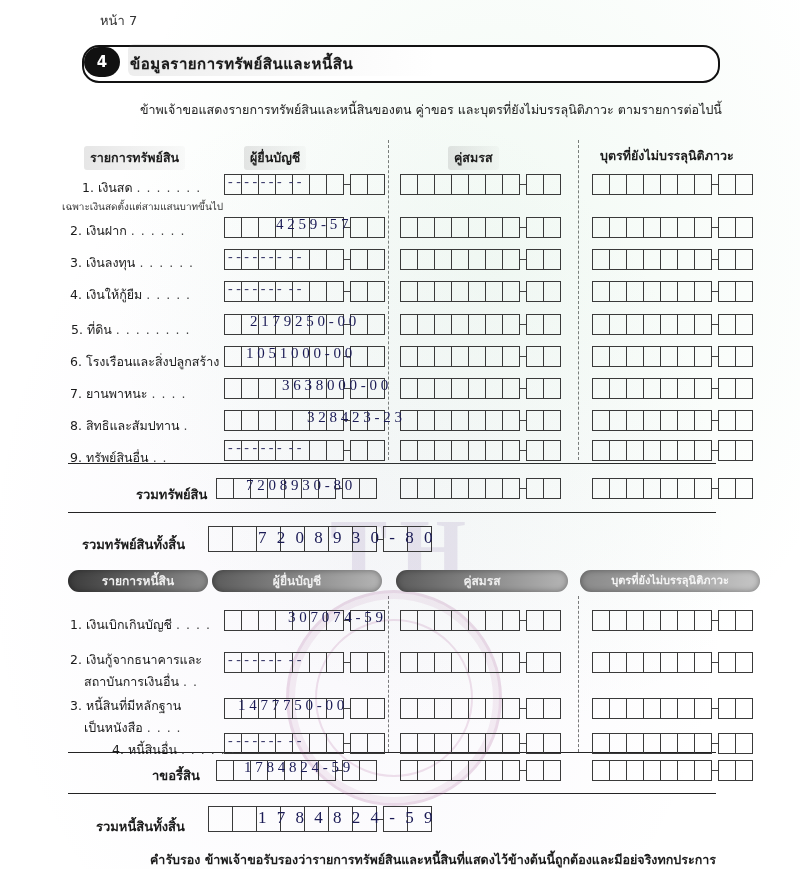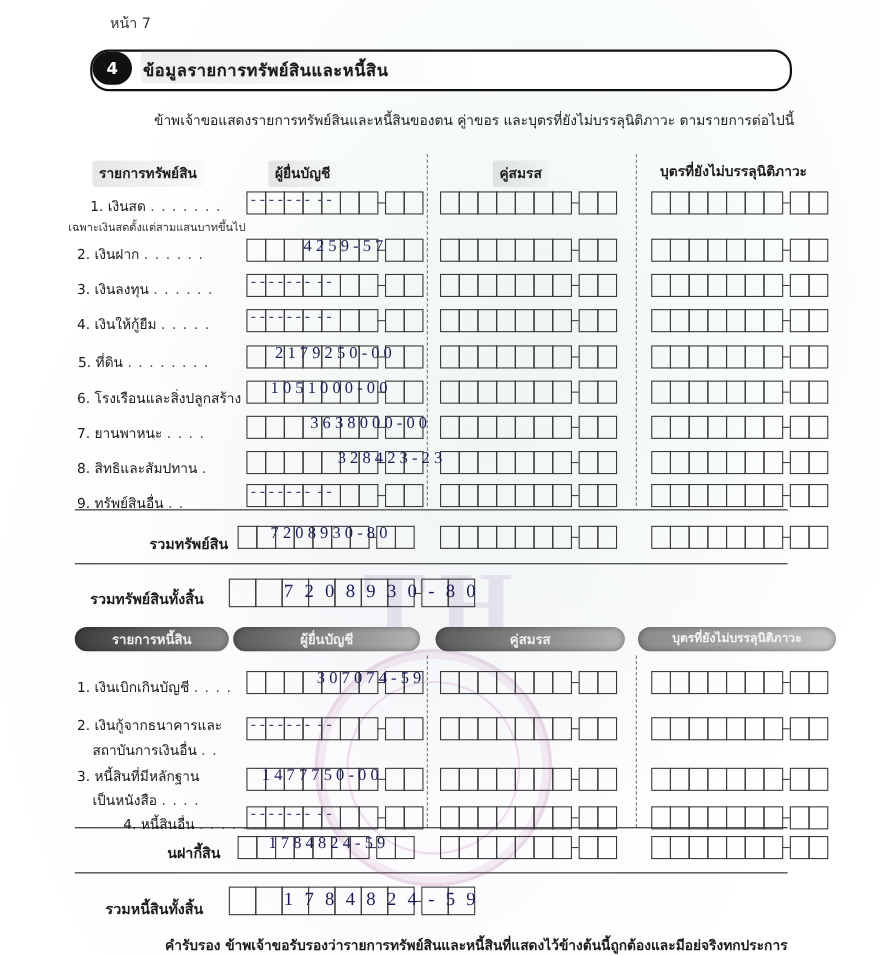--- a/index.html
+++ b/index.html
@@ -792,21 +792,21 @@
     <div class="cell"></div>
     <div class="cell"></div>
     <div class="cell"></div>
     <div class="cell"></div>
     <div class="cell"></div>
   <div class="dash"></div>
     <div class="cell"></div>
     <div class="cell"></div>
 </div>
 
-<div class="totlabel" style="left:152px;top:765px;">นฝากี้สิน</div>
+<div class="totlabel" style="left:152px;top:765px;">าขอรี้สิน</div>
 <div class="boxgroup" style="left:216px;top:760px;">
   <div class="cell"></div>
     <div class="cell"></div>
     <div class="cell"></div>
     <div class="cell"></div>
     <div class="cell"></div>
     <div class="cell"></div>
     <div class="cell"></div>
   <div class="dash"></div>
     <div class="cell"></div>

